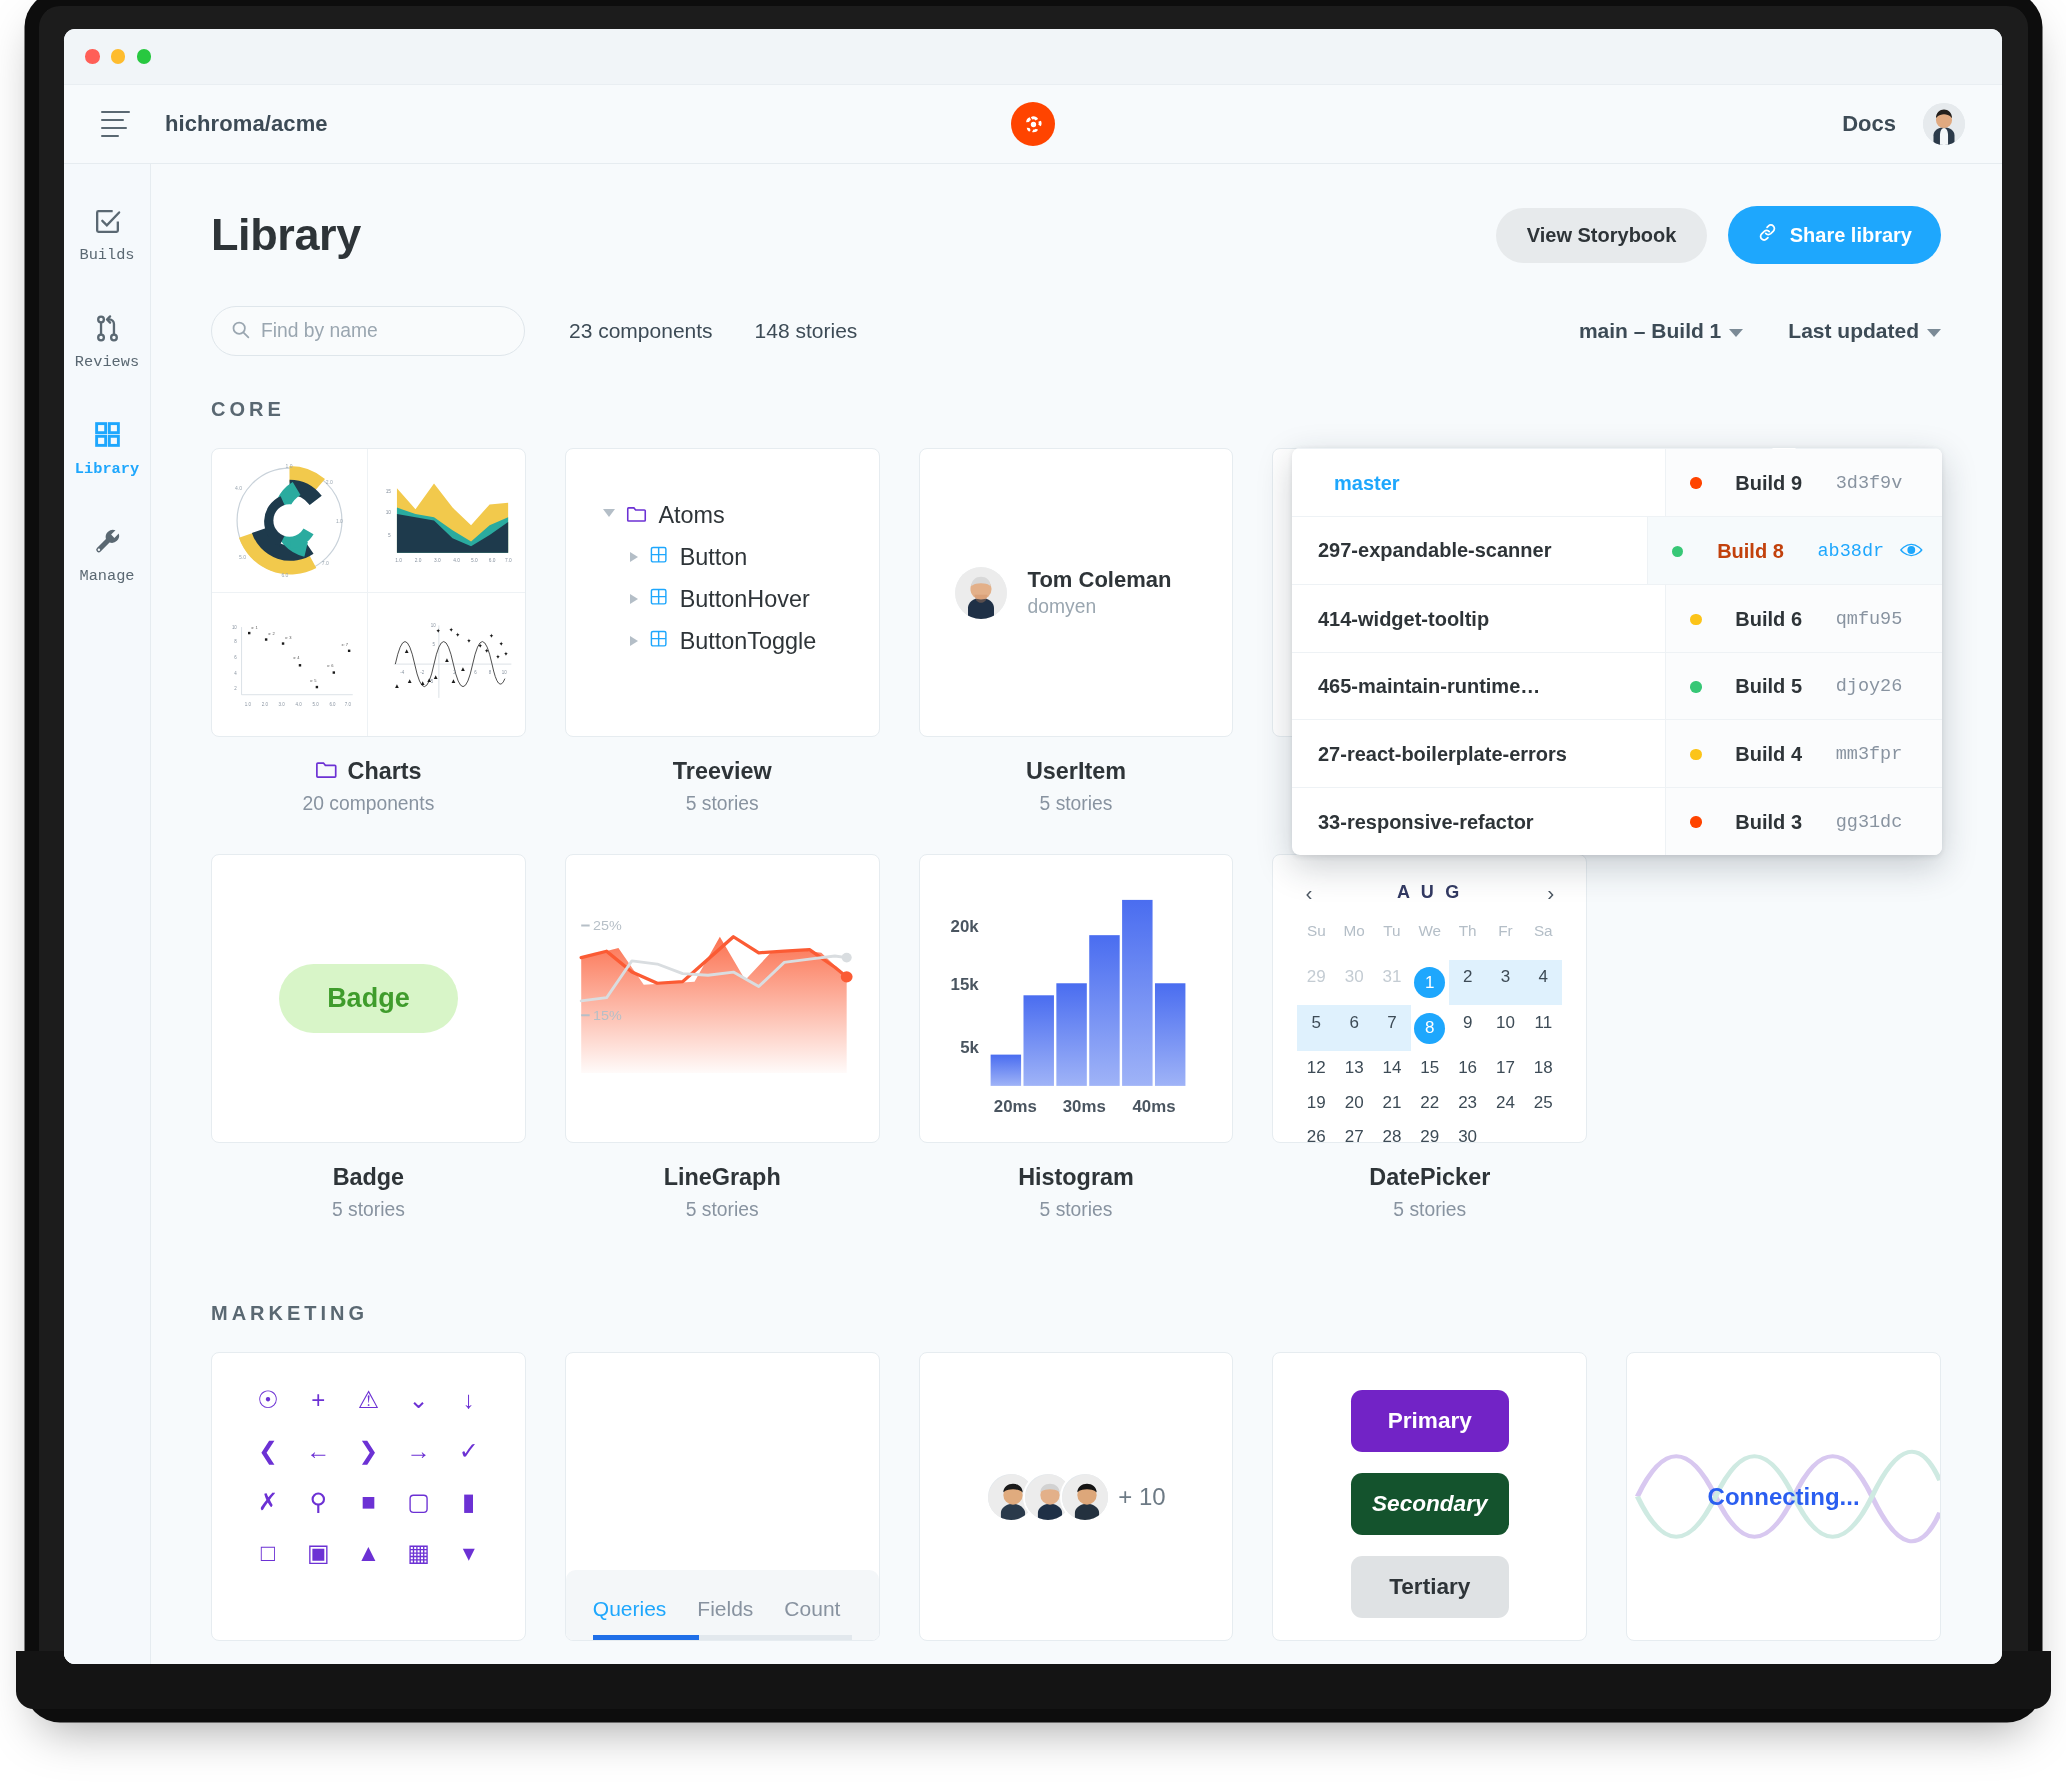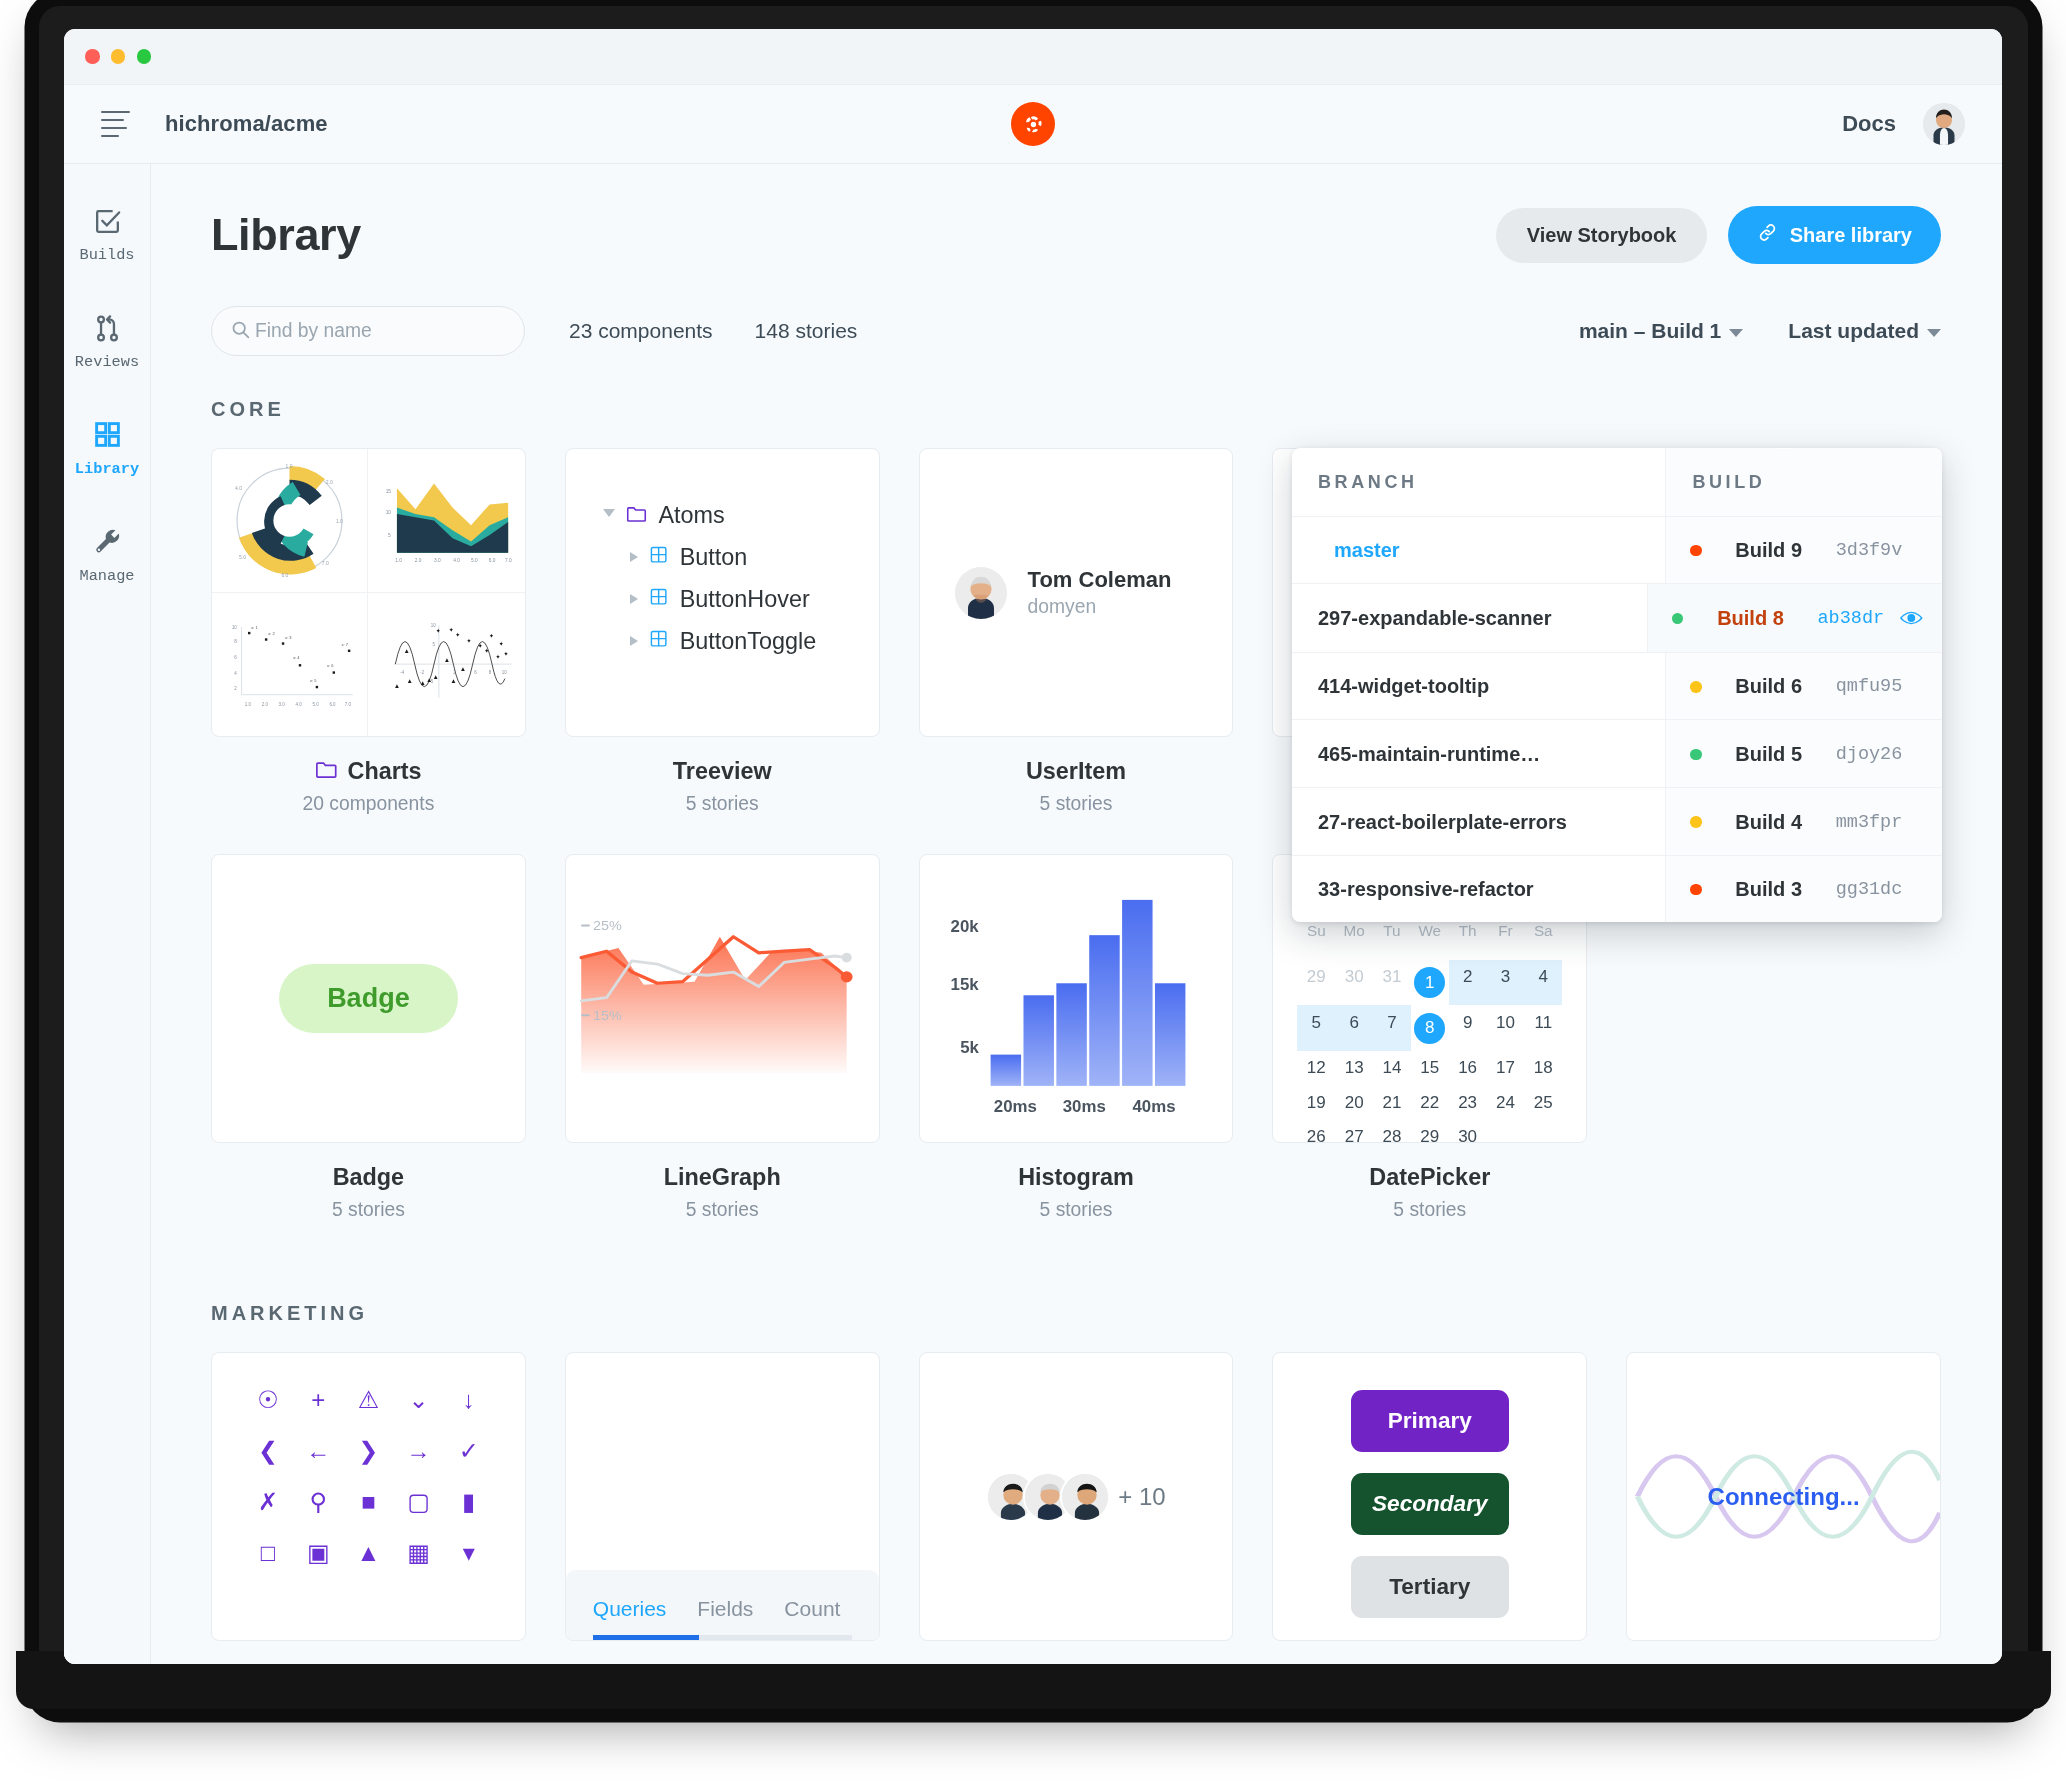--- a/index.html
+++ b/index.html
@@ -110,21 +110,21 @@
     border:none; cursor:pointer; border-radius:805px;
     font-family:"Liberation Sans", sans-serif; font-weight:700;
   }
   .btn-ghost{ background:#e7eaec; color:#2e3438; font-size:20px; padding:16px 31px; }
   .btn-primary{ background:#1ea7fd; color:#fff; font-size:20px; padding:16px 29px;
                 display:flex; align-items:center; gap:11.3px; }
 
   .toolbar{ margin-top:42px; display:flex; align-items:center; }
   .search{
     width:314px; height:50px; border:0.8px solid #dfe6eb; border-radius:805px;
-    background:#f9fbfc; display:flex; align-items:center; padding:16px 18px; gap:4px;
+    background:#f9fbfc; display:flex; align-items:center; padding:16px 18px; gap:10px;
   }
   .search input{
     border:none; outline:none; background:transparent; font-size:19.3px; color:#5a6872;
     font-family:"Liberation Sans", sans-serif; width:100%;
   }
   .search input::placeholder{ color:#9aa6b0; }
   .counts{ display:flex; gap:42px; margin-left:44px; }
   .counts span{ font-size:21px; color:#3d4b56; }
   .toolright{ margin-left:auto; display:flex; align-items:center; gap:45px; position:relative; }
   .tr-item{ font-size:21px; color:#3d4b56; font-weight:700; display:flex; align-items:center; gap:8px; cursor:pointer;}
@@ -870,24 +870,20 @@
                   </svg>
                   <div class="txt">Connecting...</div>
                 </div>
               </div>
             </div>
           </div>
 
         </div>
 
         <div class="popover">
-          <div class="po-head">
-            <div>BRANCH</div>
-            <div>BUILD</div>
-          </div>
 
           <div class="po-row">
             <div class="po-branch link">master</div>
             <div class="po-b">
               <span class="sdot" style="background:#ff4400"></span>
               <span class="po-build">Build 9</span>
               <span class="po-hash">3d3f9v</span>
             </div>
           </div>
 

